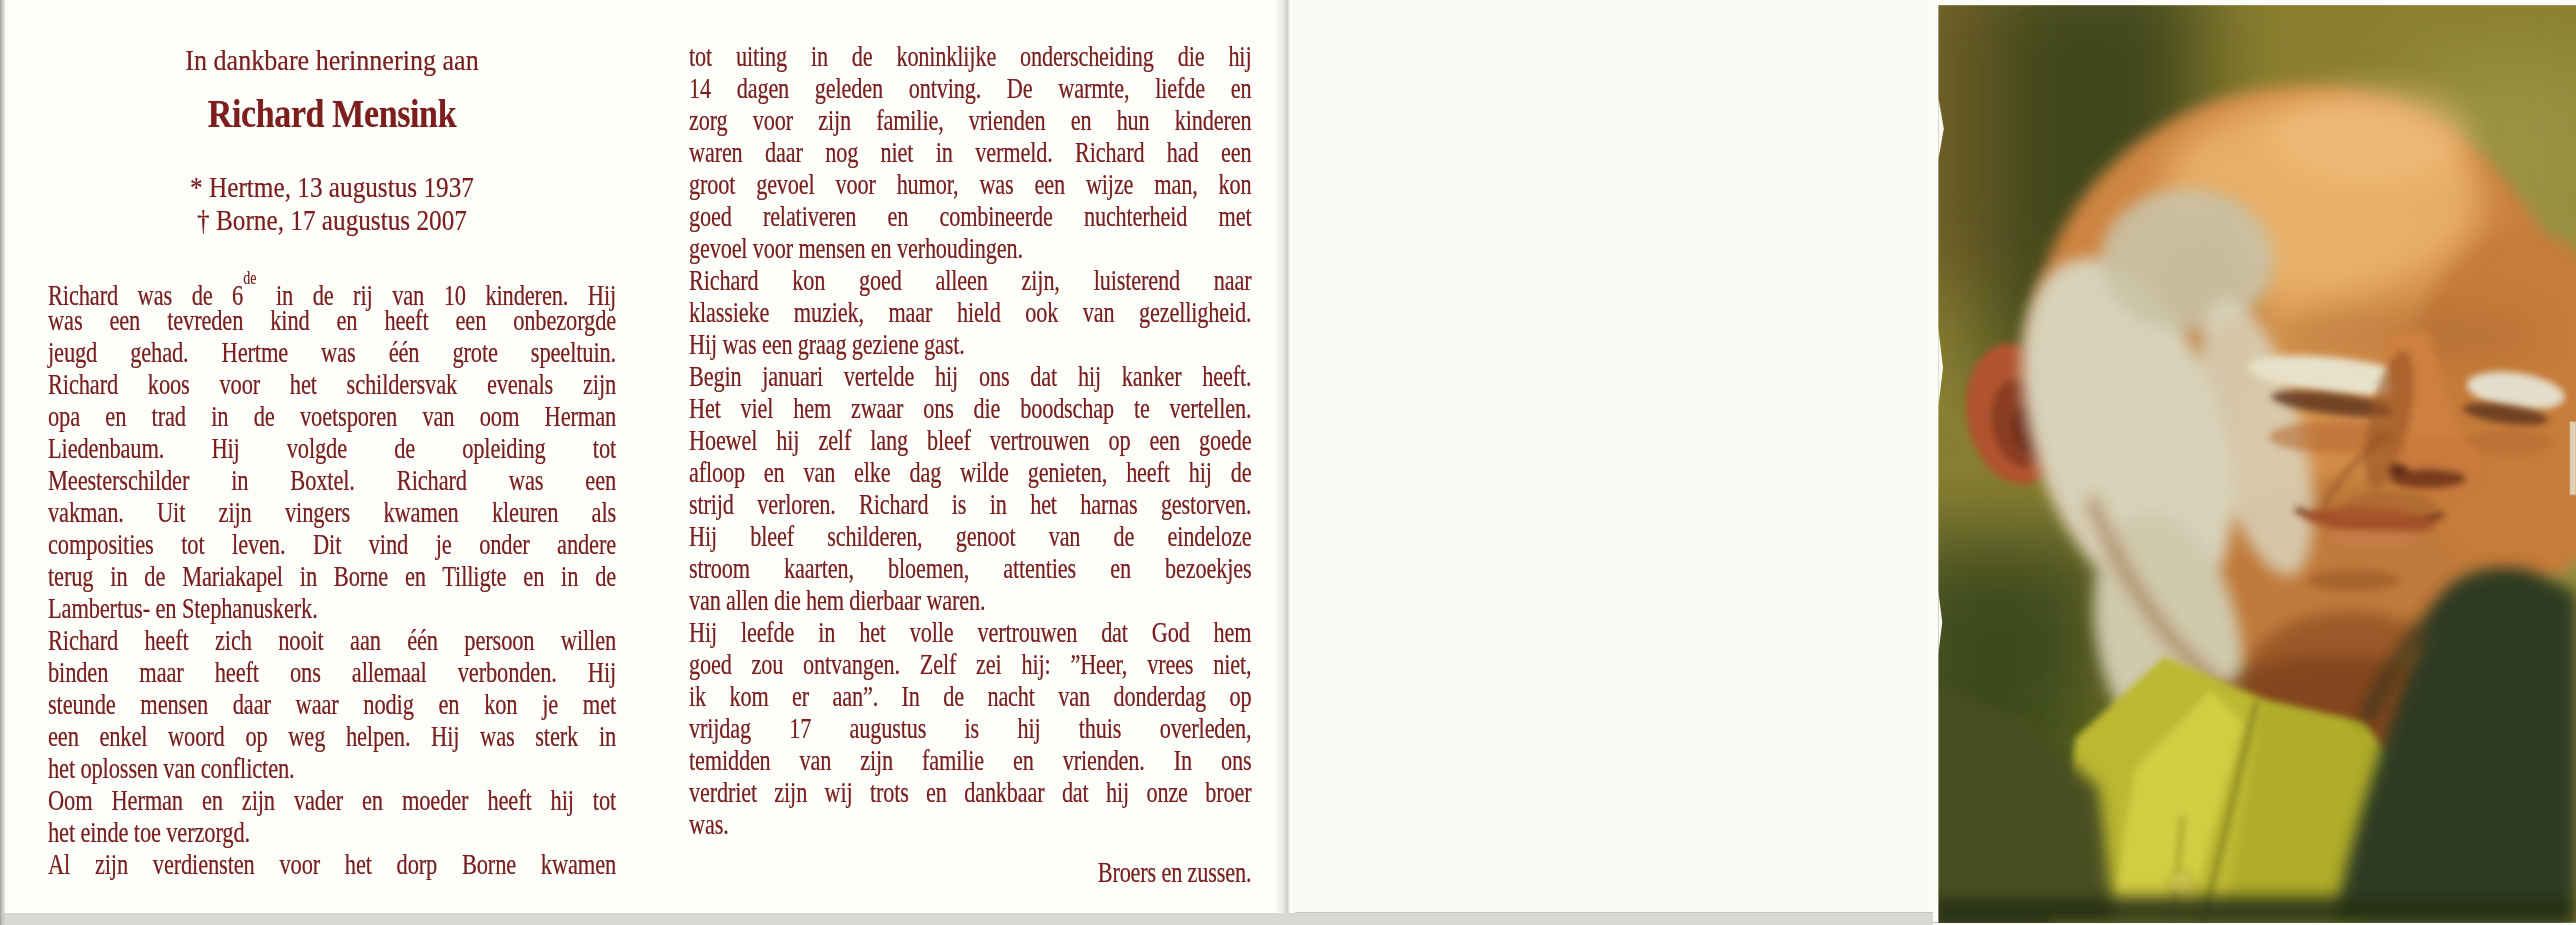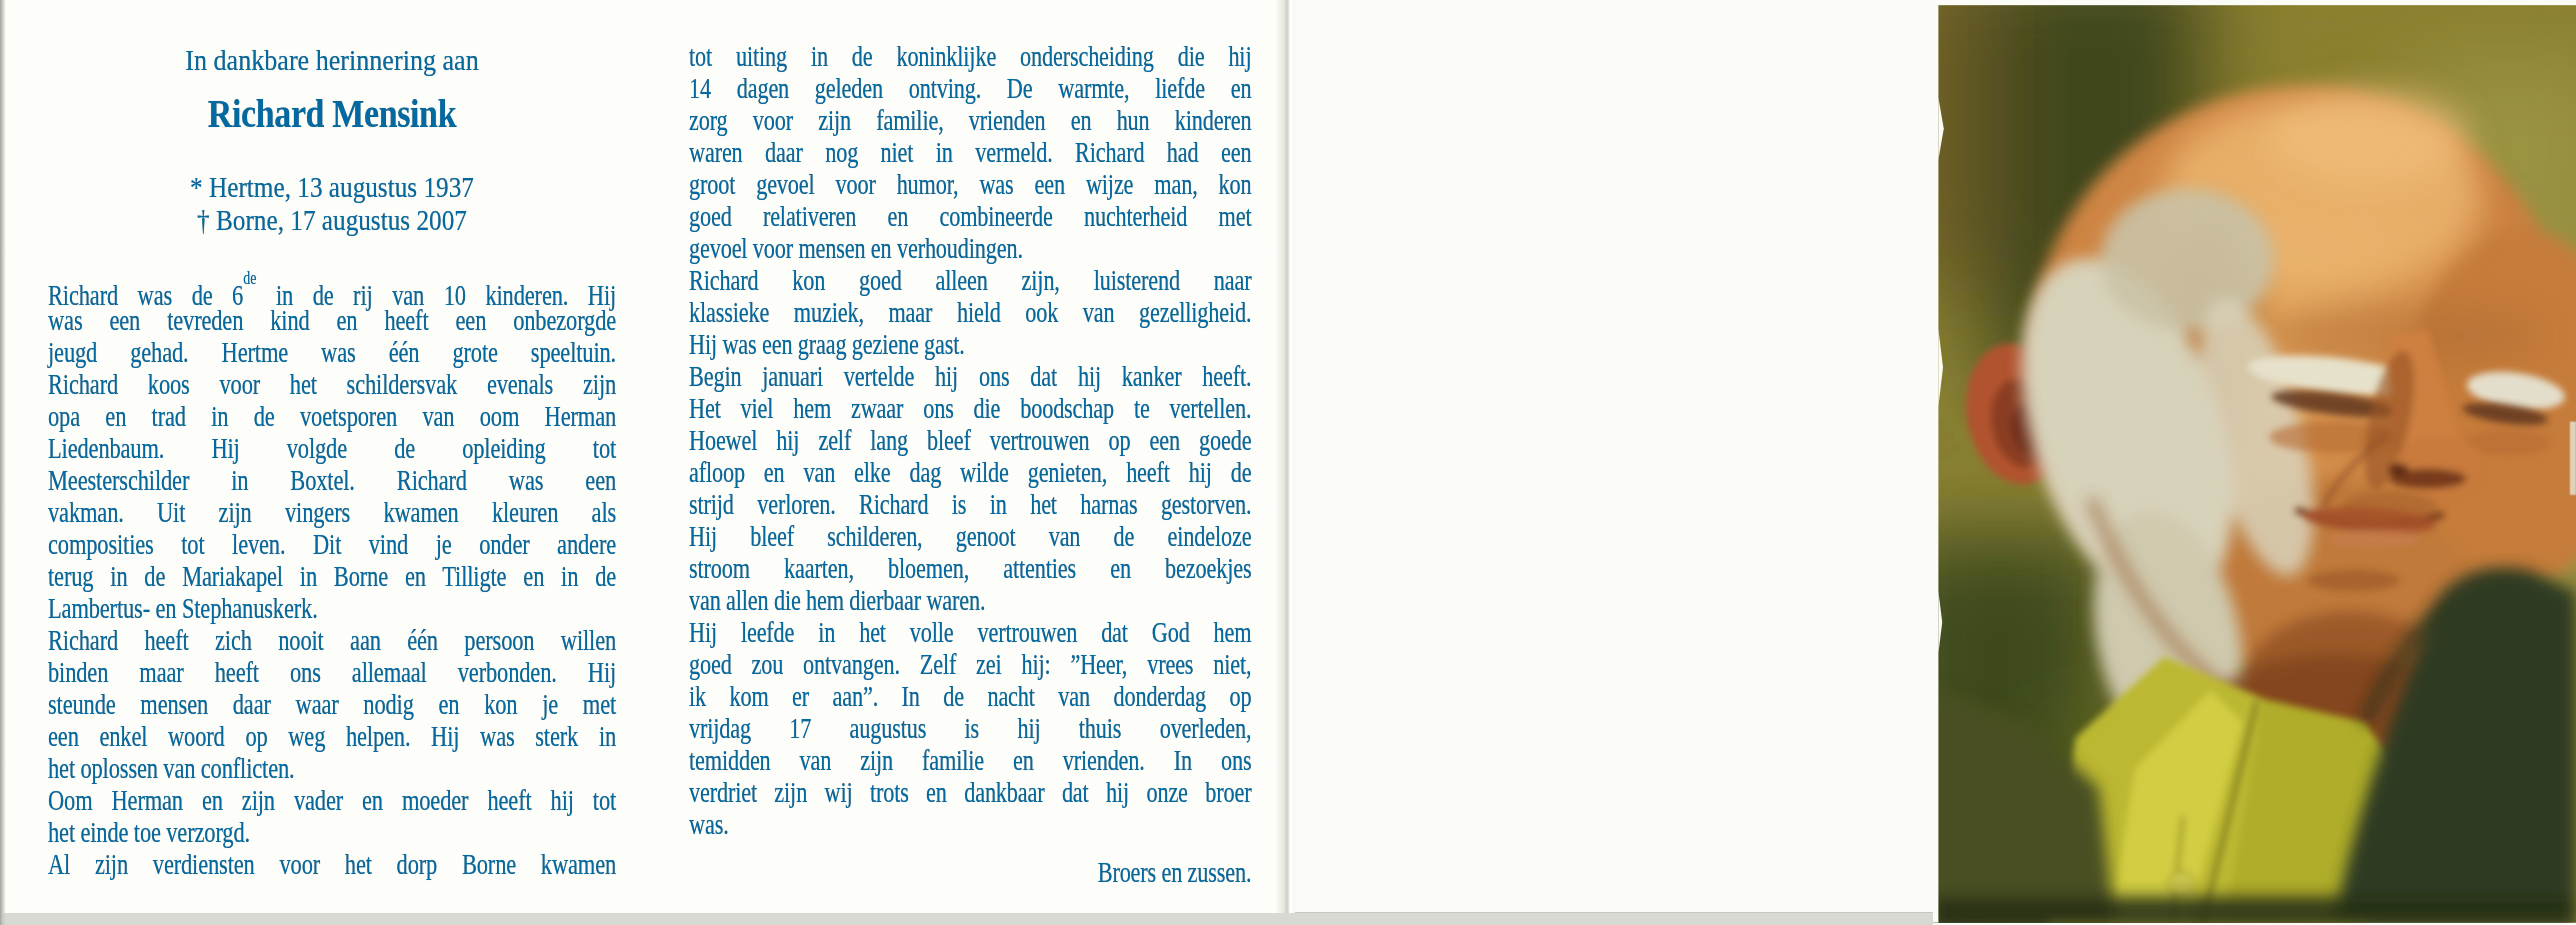--- a/index.html
+++ b/index.html
@@ -1,20 +1,20 @@
 <!DOCTYPE html>
 <html style="font-size:12.3px"><head>
 <meta charset="utf-8">
 <style>
   html,body{margin:0;padding:0;background:#ffffff;}
   .stage{
     position:relative;width:2576px;height:926px;overflow:hidden;
     background:#fafaf6;
     font-family:"Liberation Serif","DejaVu Serif",serif;
-    color:#0369a1;
+    color:#7f1d1d;
   }
   
   .strip-bottom{position:absolute;left:0;top:912px;width:1936px;height:14px;
     background:#d9d9d3;border-top:1.5px solid #c6c6bf;}
   .edge-left{position:absolute;left:0;top:0;width:6.2px;height:926px;
     background:linear-gradient(90deg,#a3a39d 0,#c8c8c2 40%,rgba(250,250,246,0) 100%);}
   
   .card{position:absolute;left:0;top:0;width:1295px;height:913px;background:#fdfdfa;}
   .card-edge{position:absolute;right:0;top:0;width:20px;height:100%;
     background:linear-gradient(90deg,rgba(253,253,250,0) 0,#e7e7e0 45%,#cdcdc5 60%,#ffffff 78%,#f6f6f1 100%);}

